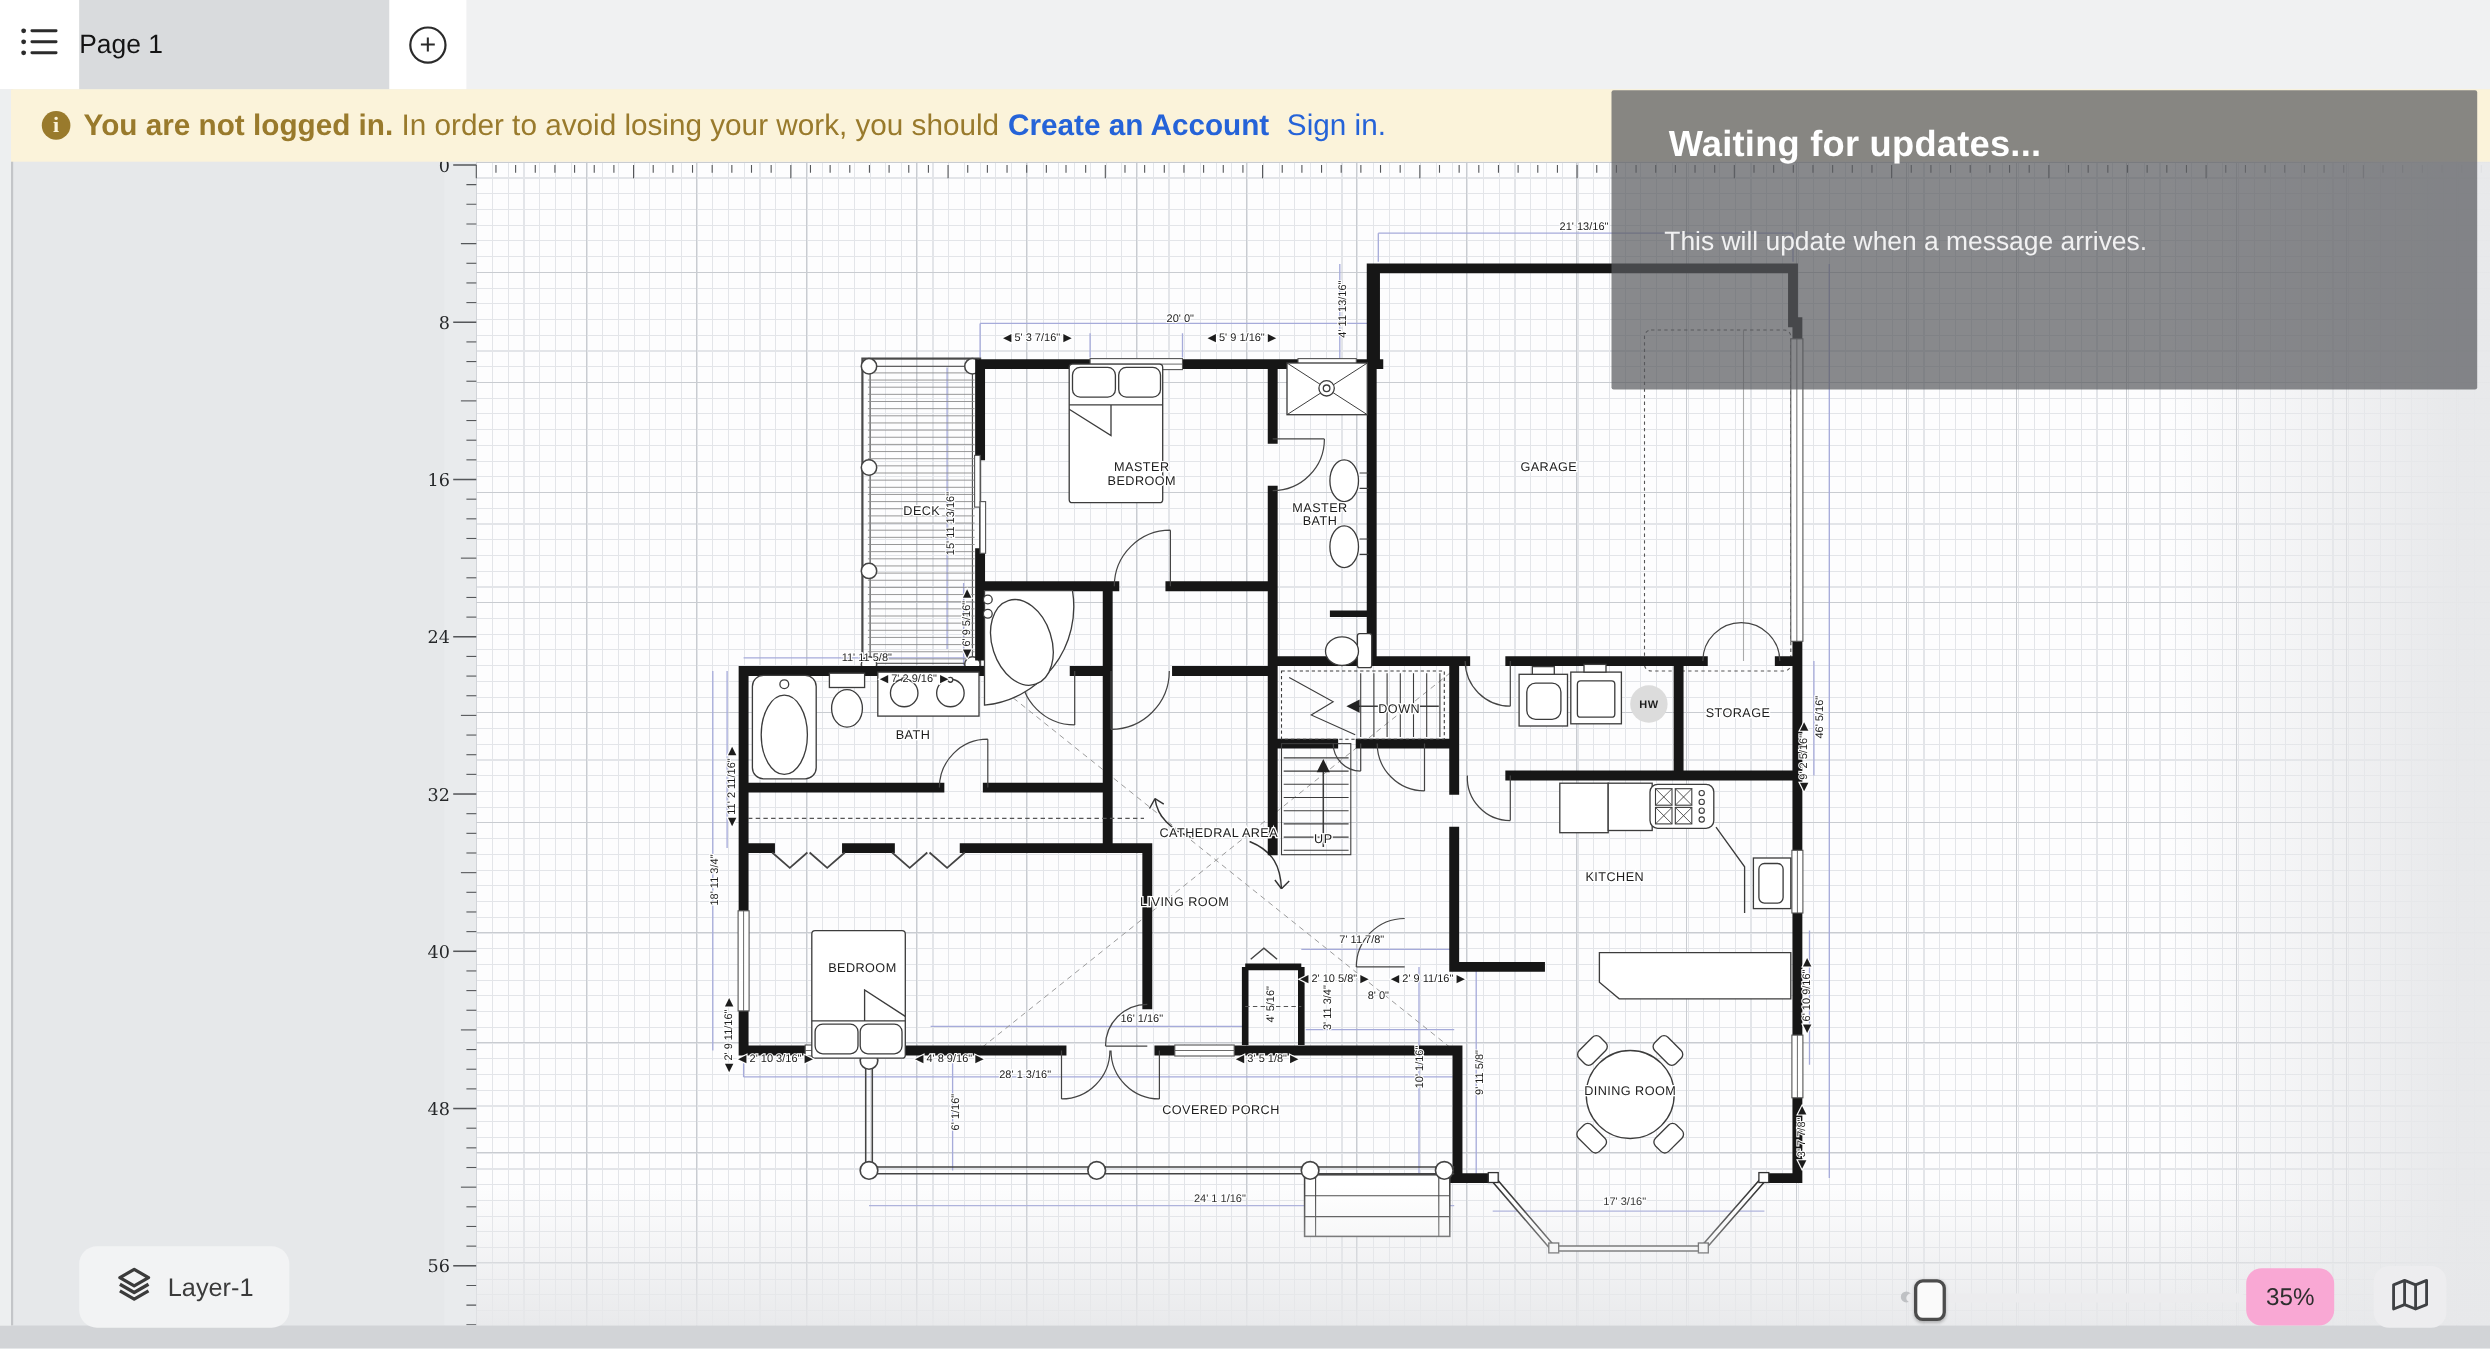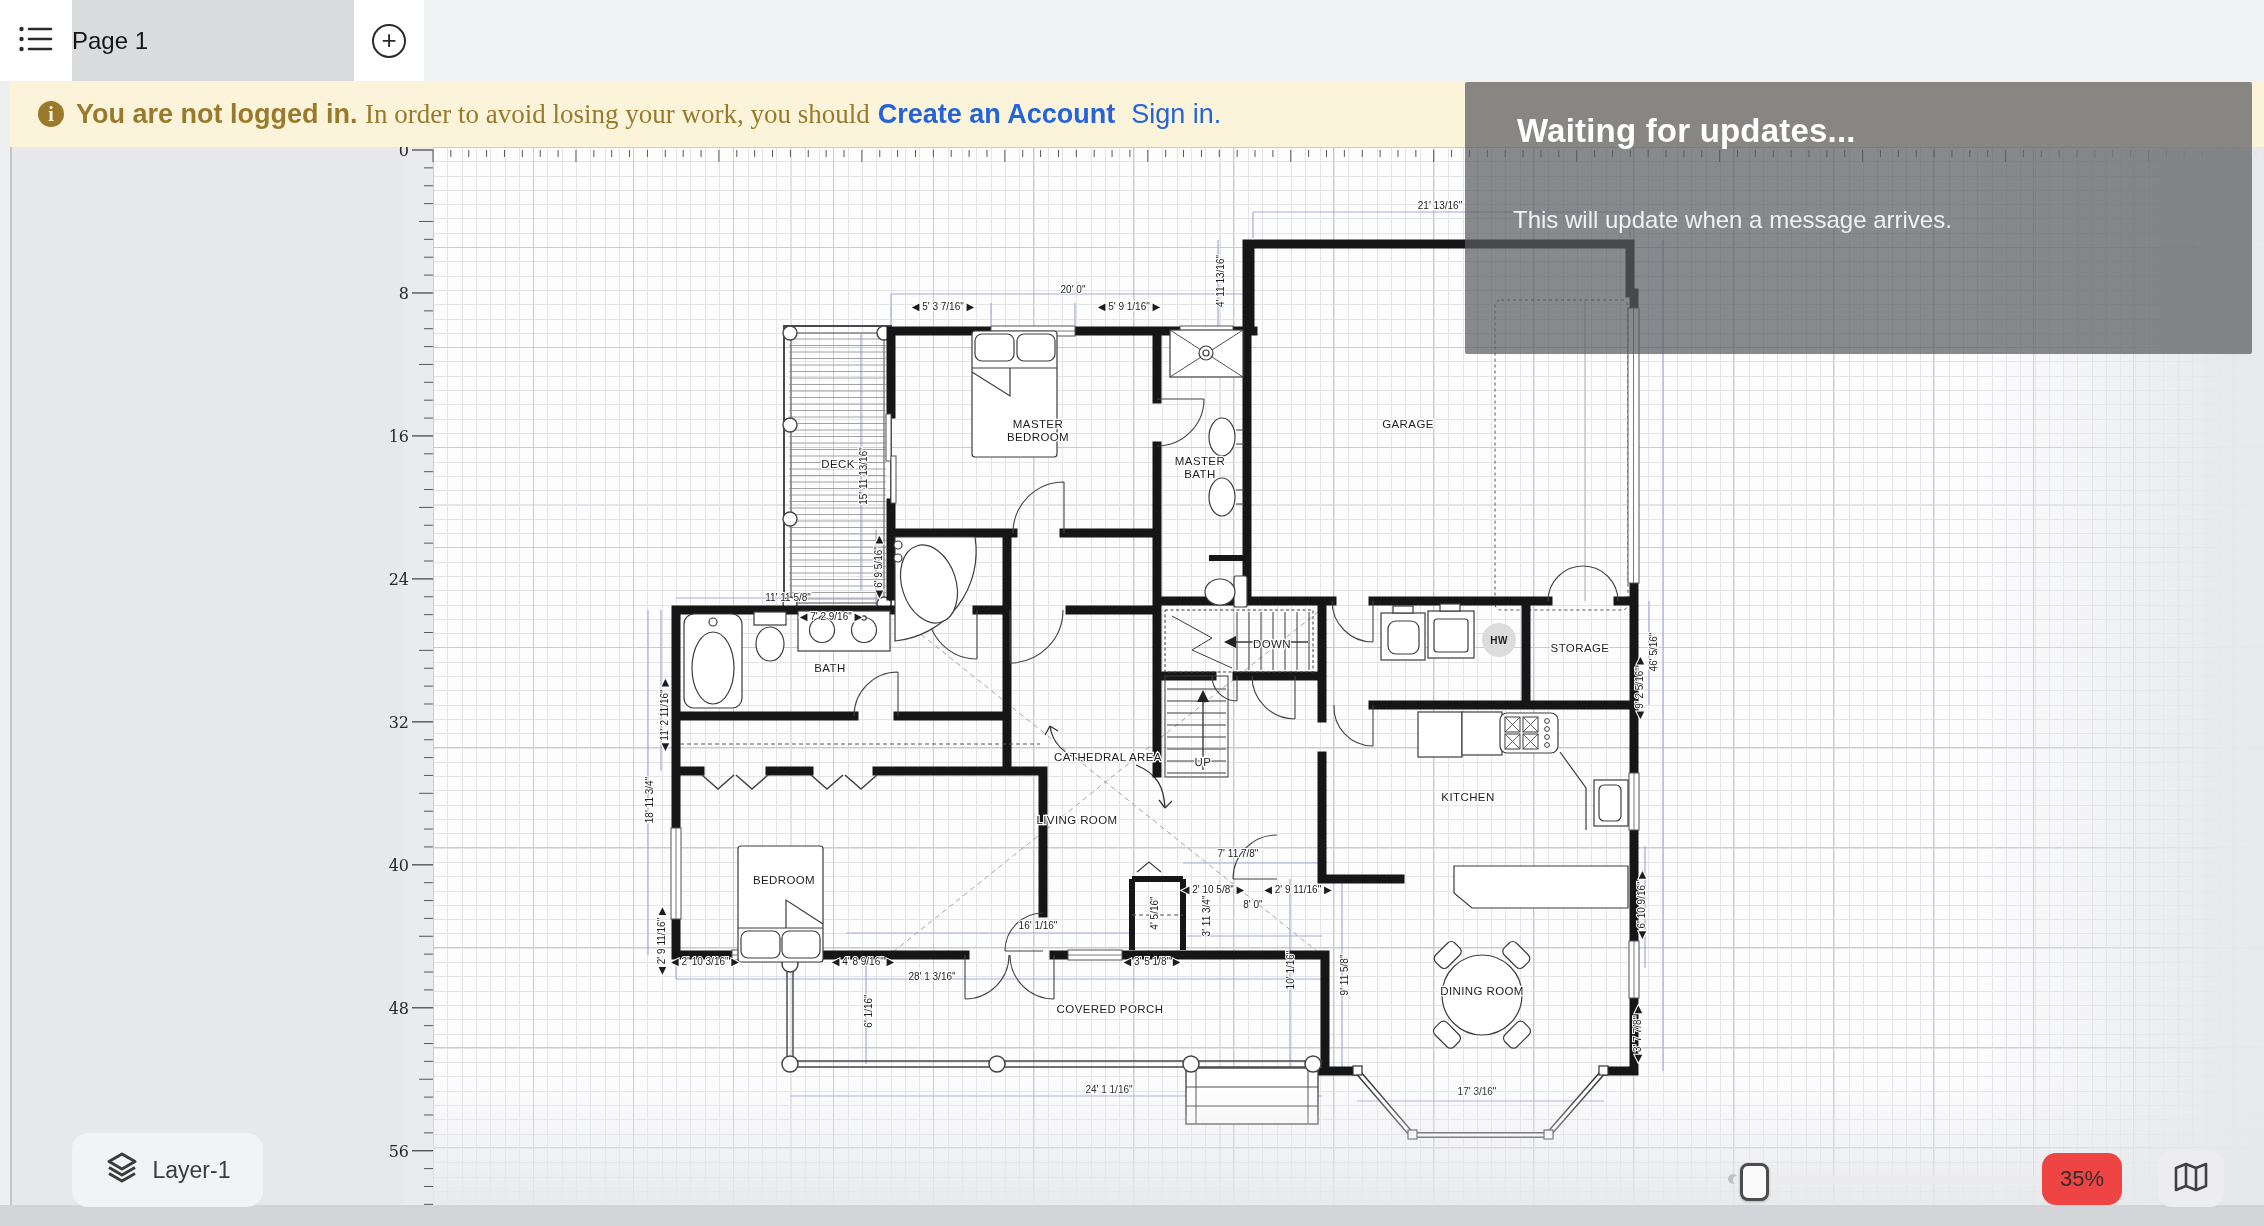--- a/index.html
+++ b/index.html
@@ -11,21 +11,21 @@
   .page-tab{position:absolute;left:72px;top:0;width:282px;height:81px;background:#d9dbdd;display:flex;align-items:center;justify-content:flex-start;font-size:24px;color:#141414;cursor:pointer;}
   .plus-wrap{position:absolute;left:354px;top:0;width:70px;height:81px;background:#ffffff;display:flex;align-items:center;justify-content:center;cursor:pointer;}
   .plus-circle{width:34px;height:34px;border:2px solid #2b2b2b;border-radius:50%;display:flex;align-items:center;justify-content:center;font-size:26px;font-weight:300;color:#2b2b2b;line-height:1;padding-bottom:2px;box-sizing:border-box;}
 
   
   .banner{position:absolute;left:10px;top:81px;width:2254px;height:66px;background:#fbf3da;z-index:30;display:flex;align-items:center;padding-left:28px;box-sizing:border-box;white-space:nowrap;overflow:hidden;font-size:27px;color:#997a2c;}
   .banner .info-dot{display:inline-flex;width:26px;height:26px;border-radius:50%;background:#997a2c;color:#fbf3da;font-family:"Liberation Serif",serif;font-weight:bold;font-size:20px;align-items:center;justify-content:center;margin-right:12px;flex:0 0 auto;}
   .banner b{font-weight:bold;}
   .banner .lnk{color:#2563d8;font-weight:bold;cursor:pointer;margin:0 8px;}
   .banner .lnk2{color:#2563d8;cursor:pointer;margin-left:8px;}
-  .banner span.t{margin-right:0;font-family:Liberation Serif, serif;}
+  .banner span.t{margin-right:0;}
 
   
   .canvas{position:absolute;left:0;top:147px;width:2264px;height:1079px;}
   .gutter{position:absolute;left:0;top:81px;width:10px;height:1124px;background:#edeff0;border-right:2px solid #c3c5c8;z-index:8;}
   .offpage{position:absolute;left:10px;top:0;width:394px;height:1058px;background:#e6e8ea;}
   .rulerbg{position:absolute;left:404px;top:0;width:29px;height:1058px;background:#e9ebed;border-right:1px solid #c5c7ca;}
   .page{position:absolute;left:433px;top:0;width:1831px;height:1058px;background-color:#fdfdfe;
     background-image:
       repeating-linear-gradient(to right,#c9ccd1 0 1px,transparent 1px 100px),
       repeating-linear-gradient(to bottom,#c9ccd1 0 1px,transparent 1px 100px),
@@ -41,21 +41,21 @@
   
   .waiting{position:absolute;left:1465px;top:82px;width:787px;height:272px;border-radius:2px;background:rgba(90,92,95,0.72);z-index:50;color:#fff;}
   .waiting h1{margin:30px 0 0 52px;font-size:33px;font-weight:bold;letter-spacing:0.2px;}
   .waiting p{margin:56px 0 0 48px;font-size:24px;color:#f1f1f2;}
 
   
   .layer-btn{position:absolute;left:72px;top:1133px;width:191px;height:74px;border-radius:16px;background:#f2f3f4;display:flex;align-items:center;justify-content:center;gap:14px;z-index:45;cursor:pointer;color:#3b3b3b;font-size:23px;}
   .slider-dot{position:absolute;left:1728px;top:1174px;width:10px;height:10px;border-radius:50%;background:#bfc1c4;z-index:45;}
   .slider-track{position:absolute;left:1733px;top:1176px;width:308px;height:8px;border-radius:4px;background:#ececee;z-index:45;cursor:pointer;}
   .slider-handle{position:absolute;left:1740px;top:1163px;width:29px;height:38px;border-radius:8px;background:#fafafa;border:3px solid #4c4c4c;box-sizing:border-box;z-index:46;cursor:grab;box-shadow:0 1px 3px rgba(0,0,0,0.25);}
-  .zoom-btn{position:absolute;left:2042px;top:1153px;width:80px;height:52px;border-radius:14px;background:#ef4444;display:flex;align-items:center;justify-content:center;font-size:22px;color:#2e2e2e;z-index:45;cursor:pointer;}
+  .zoom-btn{position:absolute;left:2042px;top:1153px;width:80px;height:52px;border-radius:14px;background:#f9a8d4;display:flex;align-items:center;justify-content:center;font-size:22px;color:#2e2e2e;z-index:45;cursor:pointer;}
   .map-btn{position:absolute;left:2158px;top:1151px;width:66px;height:56px;border-radius:14px;background:#ededef;display:flex;align-items:center;justify-content:center;z-index:45;cursor:pointer;}
 
   .room{font-family:"Liberation Sans",sans-serif;font-size:11.5px;fill:#1d1d1d;letter-spacing:0.4px;paint-order:stroke;stroke:#ffffff;stroke-width:2.5px;}
   .room.hw{font-weight:bold;font-size:10px;stroke:none;}
   .dim{font-family:"Liberation Sans",sans-serif;font-size:10px;fill:#1c1c1c;paint-order:stroke;stroke:#ffffff;stroke-width:2px;}
   .rlabel{font-family:"DejaVu Serif",serif;font-size:16px;fill:#26282a;}
 </style>
 </head>
 <body>
 

